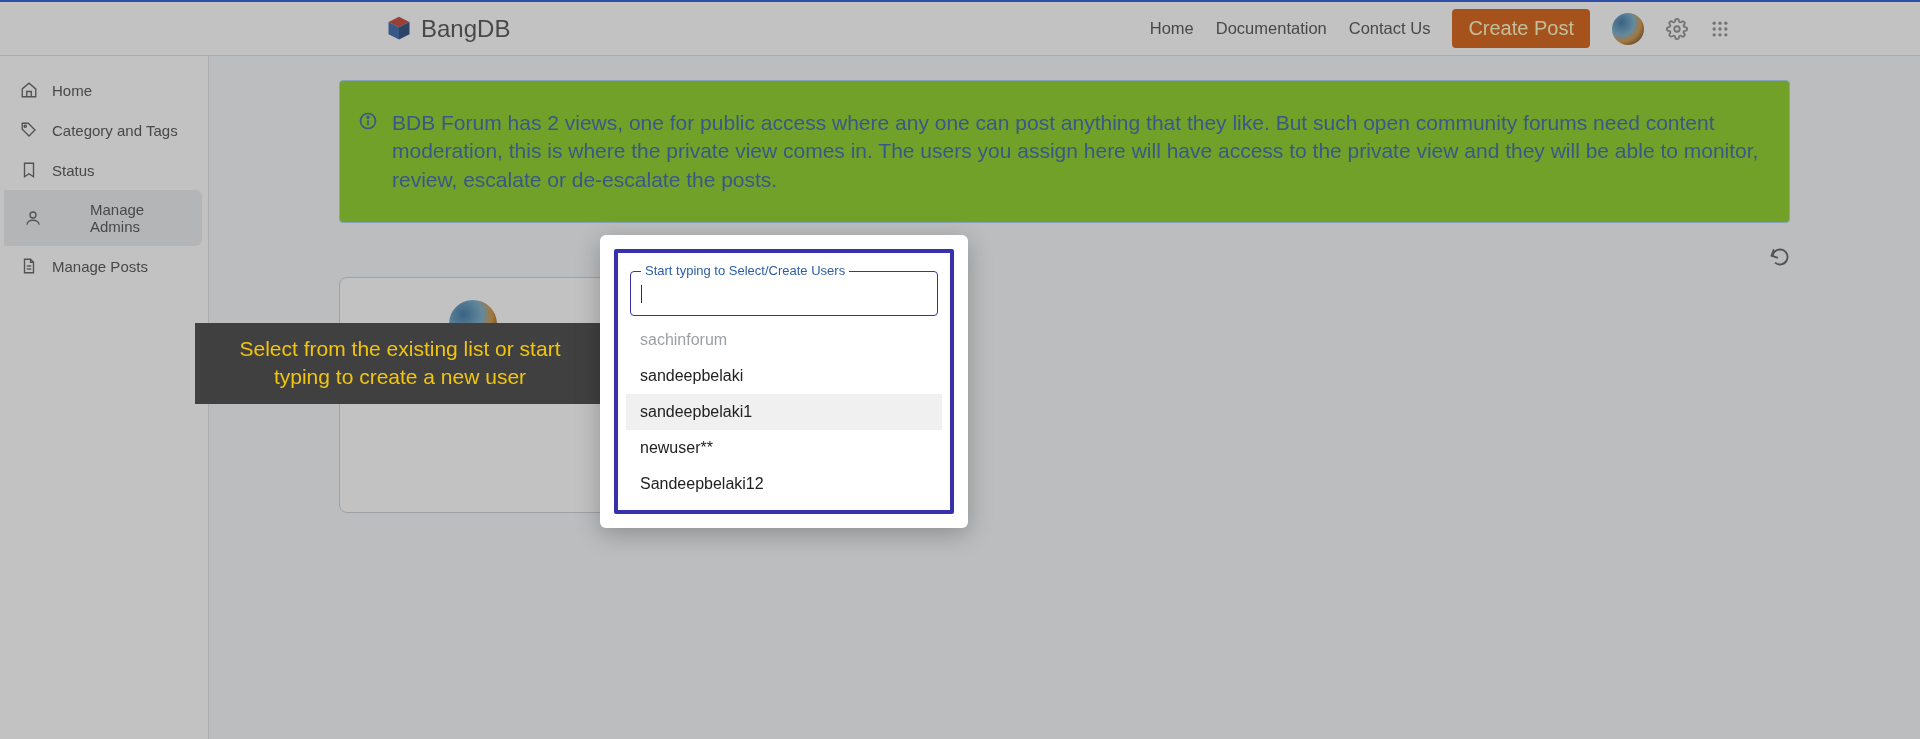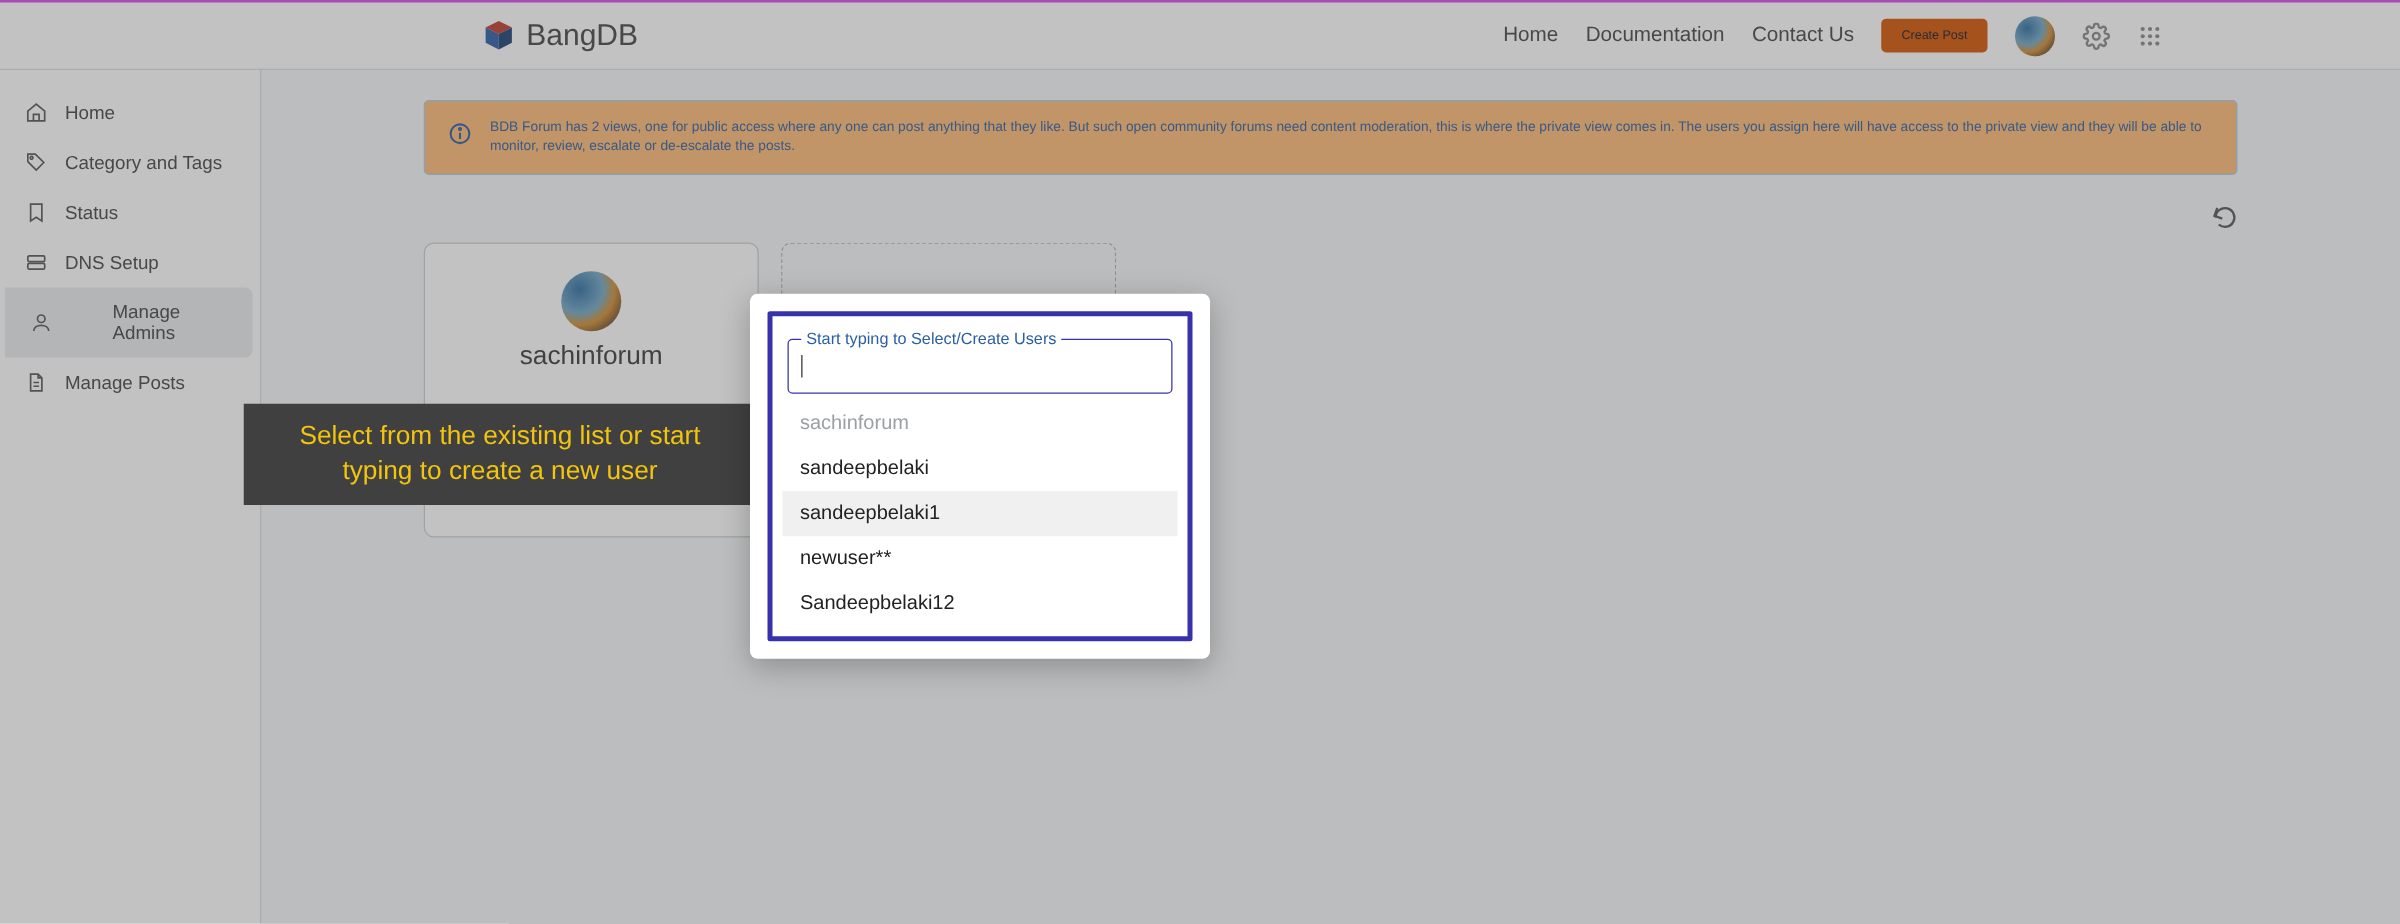--- a/index.html
+++ b/index.html
@@ -25,21 +25,21 @@
     height: 739px;
     width: 1920px;
     overflow: hidden;
     position: relative;
   }
 
   
   .header {
     height: 56px;
     background: #fff;
-    border-top: 2px solid #d946ef;
+    border-top: 2px solid #1d4ed8;
     border-bottom: 1px solid var(--border-gray);
     display: flex;
     align-items: center;
     padding: 0 24px;
   }
   .header-inner {
     max-width: 1540px;
     width: 100%;
     margin: 0 auto;
     display: flex;
@@ -54,25 +54,25 @@
   .brand-text { font-size: 24px; font-weight: 500; color: #444; }
   .nav-right {
     margin-left: auto;
     display: flex;
     align-items: center;
     gap: 22px;
   }
   .nav-link { color: #444; font-size: 16.5px; cursor: pointer; }
   .create-post-btn {
     background: var(--orange);
-    color: #0f172a;
+    color: #fef9c3;
     border: none;
     border-radius: 4px;
     padding: 8px 16px;
-    font-size: 10px;
+    font-size: 20px;
     cursor: pointer;
   }
   .avatar-circle {
     width: 32px; height: 32px; border-radius: 50%;
     background: radial-gradient(circle at 30% 30%, #2e6ca0, #6fa8c7 40%, #d38c2f 60%, #403028 90%);
     display:inline-block;
   }
   .avatar-circle.big { width: 48px; height: 48px; }
   .gear-icon, .apps-icon { color: #888; cursor: pointer; font-size: 22px; }
 
@@ -102,28 +102,28 @@
   }
   .side-icon { width: 18px; display:inline-flex; color:#555; }
 
   .content {
     flex: 1;
     padding: 24px 130px 0 130px;
     position: relative;
   }
 
   .info-banner {
-    background: #fdba74;
+    background: #84cc16;
     border: 1px solid var(--blue-info-border);
     border-radius: 4px;
-    padding: 14px 18px;
+    padding: 28px 18px;
     display: flex;
     gap: 14px;
     color: #2b5ea5;
-    font-size: 11px;
+    font-size: 21px;
     line-height: 1.35;
   }
   .info-icon {
     color: var(--blue-text);
     flex-shrink: 0;
     margin-top: 2px;
   }
 
   .toolbar {
     margin-top: 24px;
@@ -330,29 +330,20 @@
       <span>Category and Tags</span>
     </div>
     <div class="side-item">
       <span class="side-icon">
           <svg width="18" height="18" viewBox="0 0 24 24" fill="none" stroke="currentColor" stroke-width="1.8">
             <path d="M6 3h12v18l-6-4-6 4z"></path>
           </svg>
         </span>
       <span>Status</span>
     </div>
-    <div class="side-item">
-      <span class="side-icon">
-          <svg width="18" height="18" viewBox="0 0 24 24" fill="none" stroke="currentColor" stroke-width="1.8">
-            <rect x="3" y="5" width="18" height="6" rx="1.5"></rect>
-            <rect x="3" y="13" width="18" height="6" rx="1.5"></rect>
-          </svg>
-        </span>
-      <span>DNS Setup</span>
-    </div>
     <div class="side-item active">
       <span class="side-icon">
           <svg width="18" height="18" viewBox="0 0 24 24" fill="none" stroke="currentColor" stroke-width="1.8">
             <circle cx="12" cy="8" r="4"></circle>
             <path d="M4 21c0-4 4-6 8-6s8 2 8 6"></path>
           </svg>
         </span>
       <span>Manage Admins</span>
     </div>
     <div class="side-item">

